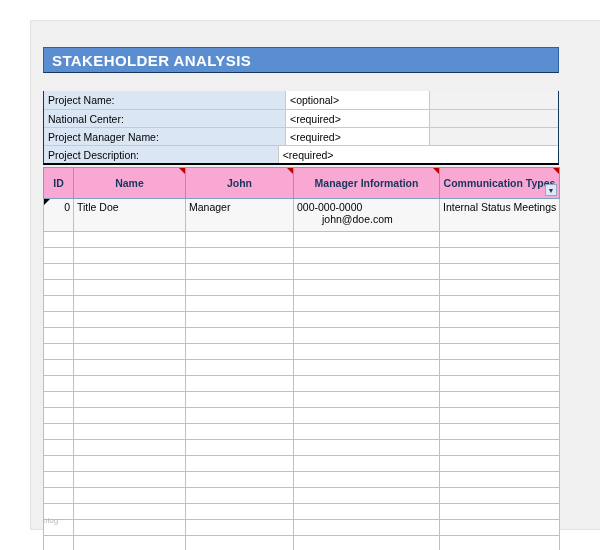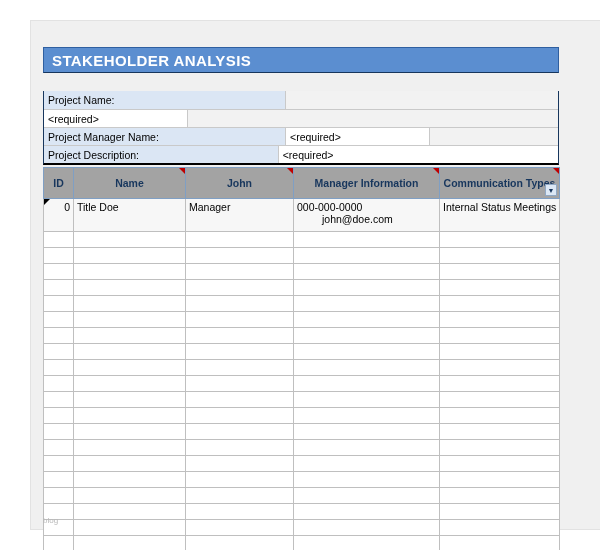--- a/index.html
+++ b/index.html
@@ -105,21 +105,21 @@
   }
 
   
   table.grid {
     border-collapse: collapse;
     width: 516px;
     table-layout: fixed;
     margin-top: 2px;
   }
   table.grid th {
-    background: #a3a3a3;
+    background: #f9a8d4;
     border: 1px solid #7f9fc4;
     color: #17365d;
     font-size: 10.5px;
     font-weight: bold;
     height: 30px;
     position: relative;
     padding: 0 2px;
     line-height: 12px;
   }
   table.grid th .marker {
@@ -203,23 +203,25 @@
 
   <div class="sheet">
 
     <div class="title-bar">
       <span class="title-text">STAKEHOLDER ANALYSIS</span>
     </div>
 
     <div class="meta">
       <div class="meta-row">
         <div class="cell-label">Project Name:</div>
+        <div class="cell-value">&lt;optional&gt;</div>
         <div class="cell-extra"></div>
       </div>
       <div class="meta-row">
+        <div class="cell-label">National Center:</div>
         <div class="cell-value">&lt;required&gt;</div>
         <div class="cell-extra"></div>
       </div>
       <div class="meta-row">
         <div class="cell-label">Project Manager Name:</div>
         <div class="cell-value">&lt;required&gt;</div>
         <div class="cell-extra"></div>
       </div>
       <div class="meta-row last">
         <div class="cell-label">Project Description:</div>

